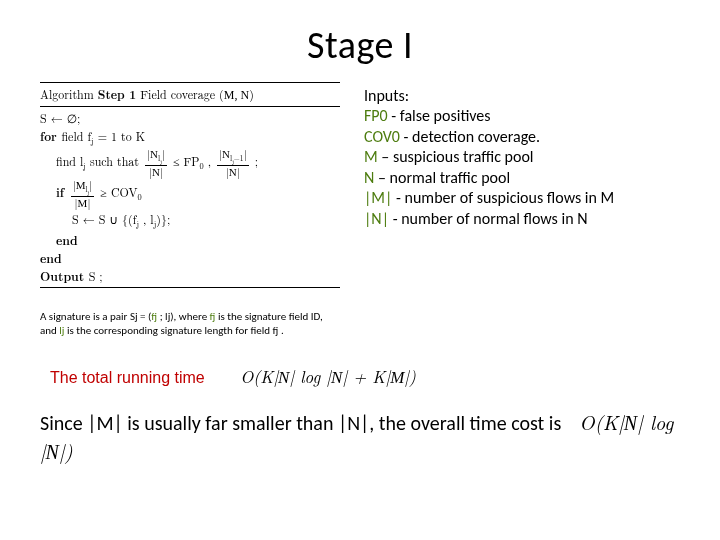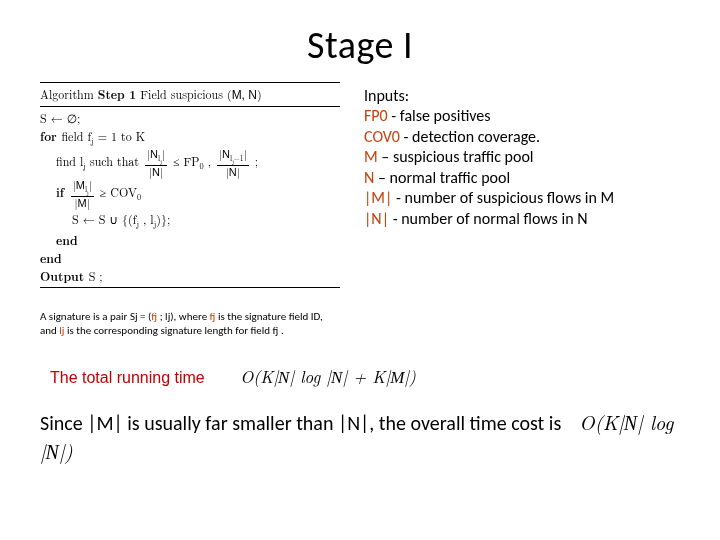--- a/index.html
+++ b/index.html
@@ -39,21 +39,21 @@
   .algo .rule {
     height: 0;
     border-top: 1px solid #000;
     margin: 2px 0;
   }
   .algo .bold {
     font-weight: bold;
   }
   .algo .in1 { padding-left: 16px; }
   .algo .in2 { padding-left: 32px; }
-  .cal { font-family: Liberation Sans, sans-serif; }
+  .cal { font-family: Liberation Serif, serif; }
   .frac {
     display: inline-block;
     vertical-align: middle;
     text-align: center;
     font-size: 11px;
     line-height: 1.05;
     padding: 0 2px;
   }
   .frac .num {
     display: block;
@@ -83,38 +83,38 @@
     margin-left: 10px;
   }
   .timecost {
     font-size: 20px;
     margin-top: 19px;
   }
   .math {
     font-family: "Latin Modern Roman", "CMU Serif", "Times New Roman", Times, serif;
   }
   .sub { font-size: 0.7em; vertical-align: sub; }
-  .red { color: #c2410c; }
+  .red { color: #4d7c0f; }
   .scriptM, .scriptN {
     font-family: "Segoe Script", "Brush Script MT", cursive;
   }
 </style>
 </head>
 <body>
 
 <div class="slide">
 
   <div class="title">Stage I</div>
 
   <div class="two-col">
 
     <div class="algo">
       <div class="rule"></div>
       <div>
-        <span>Algorithm </span><span class="bold">Step 1</span><span> Field suspicious (</span><span class="cal">M, N</span><span>)</span>
+        <span>Algorithm </span><span class="bold">Step 1</span><span> Field coverage (</span><span class="cal">M, N</span><span>)</span>
       </div>
       <div class="rule"></div>
 
       <div>S ← ∅;</div>
 
       <div>
         <span class="bold">for </span><span>field f</span><span class="sub">j</span><span> = 1 to K</span>
       </div>
 
       <div class="in1">

